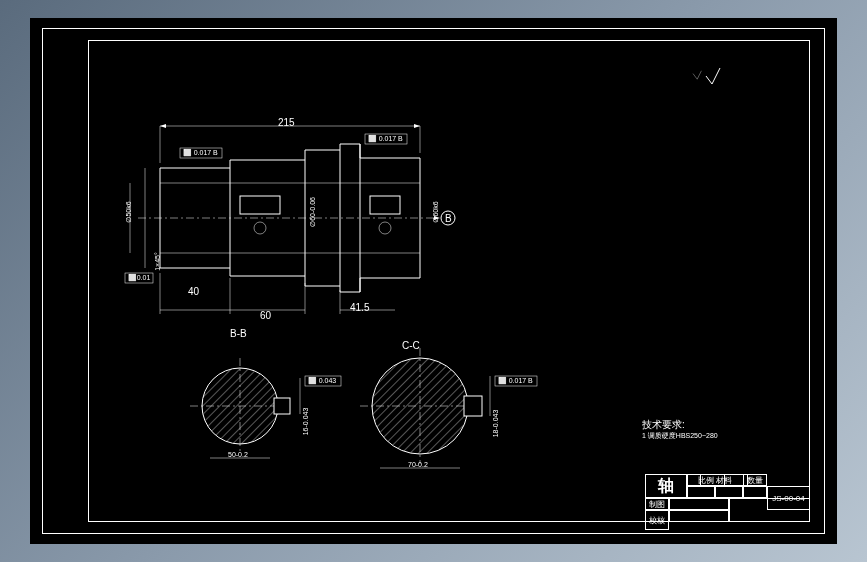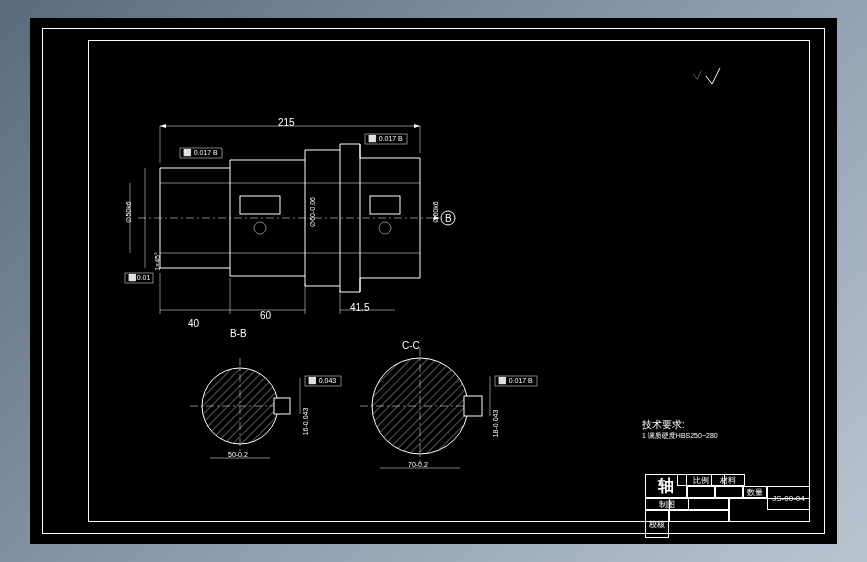--- a/index.html
+++ b/index.html
@@ -143,21 +143,21 @@
       <rect class="ln-thin" x="465" y="358" width="42" height="10"></rect>
     </g>
 
     <g transform="translate(676,50)">
       <path class="ln" d="M 0 8 L 6 16 L 14 0"></path>
       <path class="ln-thin" d="M -10 8 L -4 16 L 2 4" transform="translate(-6,0) scale(0.7)"></path>
     </g>
   </svg>
 
   <div class="txt" style="left:248px; top:99px">215</div>
-  <div class="txt" style="left:158px; top:300px">40</div>
+  <div class="txt" style="left:158px; top:268px">40</div>
   <div class="txt" style="left:230px; top:292px">60</div>
   <div class="txt" style="left:320px; top:284px">41.5</div>
   <div class="txt txt-sm" style="left:153px; top:131px">⬜ 0.017 B</div>
   <div class="txt txt-sm" style="left:338px; top:117px">⬜ 0.017 B</div>
   <div class="txt txt-sm" style="left:88px; top:190px; transform:rotate(-90deg)">∅50k6</div>
   <div class="txt txt-sm" style="left:268px; top:190px; transform:rotate(-90deg)">∅60-0.06</div>
   <div class="txt txt-sm" style="left:395px; top:190px; transform:rotate(-90deg)">∅60k6</div>
   <div class="txt" style="left:415px; top:195px">B</div>
   <div class="txt txt-sm" style="left:118px; top:240px; transform:rotate(-90deg)">1×45°</div>
   <div class="txt txt-sm" style="left:98px; top:256px">⬜0.01</div>
@@ -171,26 +171,26 @@
   <div class="txt txt-sm" style="left:452px; top:402px; transform:rotate(-90deg)">18-0.043</div>
   <div class="txt txt-sm" style="left:468px; top:359px">⬜ 0.017 B</div>
 
   <div class="txt" style="left:612px; top:400px">技术要求:</div>
   <div class="txt txt-sm" style="left:612px; top:413px">1 调质硬度HBS250~280</div>
 
   <div class="title-block">
     <div class="cell" style="left:0;top:0;width:42px;height:24px">
         <span class="txt-lg">轴</span>
       </div>
-    <div class="cell" style="left:32px;top:0;width:48px;height:12px">比例</div>
-    <div class="cell" style="left:66px;top:0;width:34px;height:12px">材料</div>
-    <div class="cell" style="left:98px;top:12px;width:24px;height:12px">数量</div>
+    <div class="cell" style="left:42px;top:0;width:38px;height:12px">比例</div>
+    <div class="cell" style="left:55px;top:0;width:48px;height:12px">材料</div>
+    <div class="cell" style="left:98px;top:0;width:24px;height:12px">数量</div>
     <div class="cell" style="left:122px;top:12px;width:43px;height:24px">JS-00-04</div>
     <div class="cell" style="left:42px;top:12px;width:28px;height:12px"></div>
     <div class="cell" style="left:70px;top:12px;width:28px;height:12px"></div>
     <div class="cell" style="left:98px;top:12px;width:24px;height:12px"></div>
-    <div class="cell" style="left:0;top:24px;width:44px;height:12px">制图</div>
+    <div class="cell" style="left:0;top:24px;width:24px;height:12px">制图</div>
     <div class="cell" style="left:24px;top:24px;width:60px;height:12px"></div>
     <div class="cell" style="left:84px;top:24px;width:81px;height:24px"></div>
-    <div class="cell" style="left:0;top:36px;width:24px;height:28px">校核</div>
+    <div class="cell" style="left:0;top:36px;width:24px;height:20px">校核</div>
     <div class="cell" style="left:24px;top:36px;width:60px;height:12px"></div>
   </div>
 </div>
 
 </body></html>

